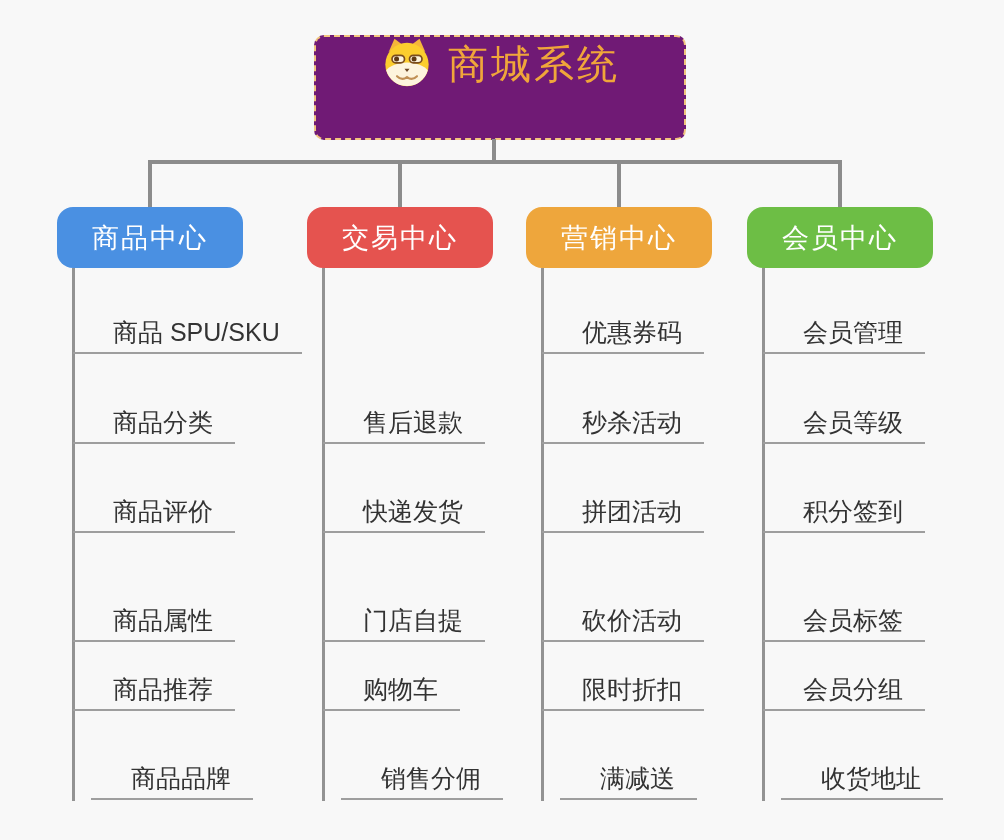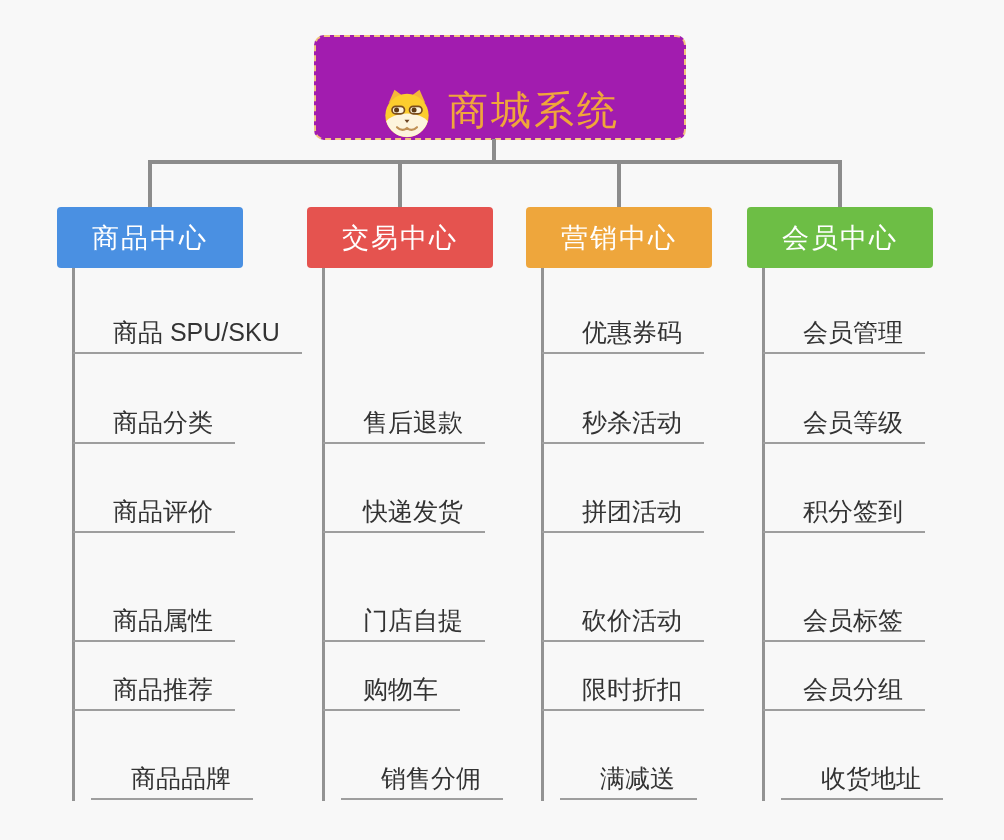--- a/index.html
+++ b/index.html
@@ -4,38 +4,38 @@
 <style>
   * { margin:0; padding:0; box-sizing:border-box; }
   html,body { width:1004px; height:840px; overflow:hidden; }
   body { font-family:"Liberation Sans","DejaVu Sans",sans-serif; }
 
   .canvas { position:relative; width:1004px; height:840px; background:#f8f8f8; }
 
   
   .root-node {
     position:absolute; left:314px; top:35px; width:372px; height:105px;
-    background:#a21caf; border:2px dashed #f2c57e; border-radius:10px;
-    display:flex; align-items:flex-end; justify-content:center; gap:14px;
+    background:#701a75; border:2px dashed #f2c57e; border-radius:10px;
+    display:flex; align-items:flex-start; justify-content:center; gap:14px;
     cursor:pointer;
   }
   .root-title { font-size:40px; letter-spacing:3px; font-weight:500; }
 
   
   .conn { position:absolute; background:#8c8c8c; }
   .conn-stub  { left:492px; top:139px; width:4px;  height:25px; }
   .conn-hline { left:148px; top:160px; width:694px; height:4px; }
   .conn-drop  { top:160px; width:4px; height:49px; }
   .drop-1 { left:148px; } .drop-2 { left:398px; } .drop-3 { left:617px; } .drop-4 { left:838px; }
 
   
   .branch { position:absolute; top:207px; width:250px; height:600px; }
   .branch-header {
     position:absolute; left:0; top:0; width:186px; height:61px;
-    border-radius:4px; display:flex; align-items:center; justify-content:center;
+    border-radius:16px; display:flex; align-items:center; justify-content:center;
     color:#ffffff; font-size:27px; letter-spacing:2px; cursor:pointer;
   }
   .spine { position:absolute; left:15px; top:61px; width:3px; height:533px; background:#939393; }
   .leaf {
     position:absolute; left:16px; height:42px; line-height:40px;
     padding:0 22px 0 40px; font-size:25px; color:#333333;
     border-bottom:2px solid #9e9e9e; white-space:nowrap; cursor:pointer;
   }
   .leaf-1 { top:105px; } .leaf-2 { top:195px;text-align:right; } .leaf-3 { top:284px; }
   .leaf-4 { top:393px; } .leaf-5 { top:462px; } .leaf-6 { top:551px;margin-left:18px; }

